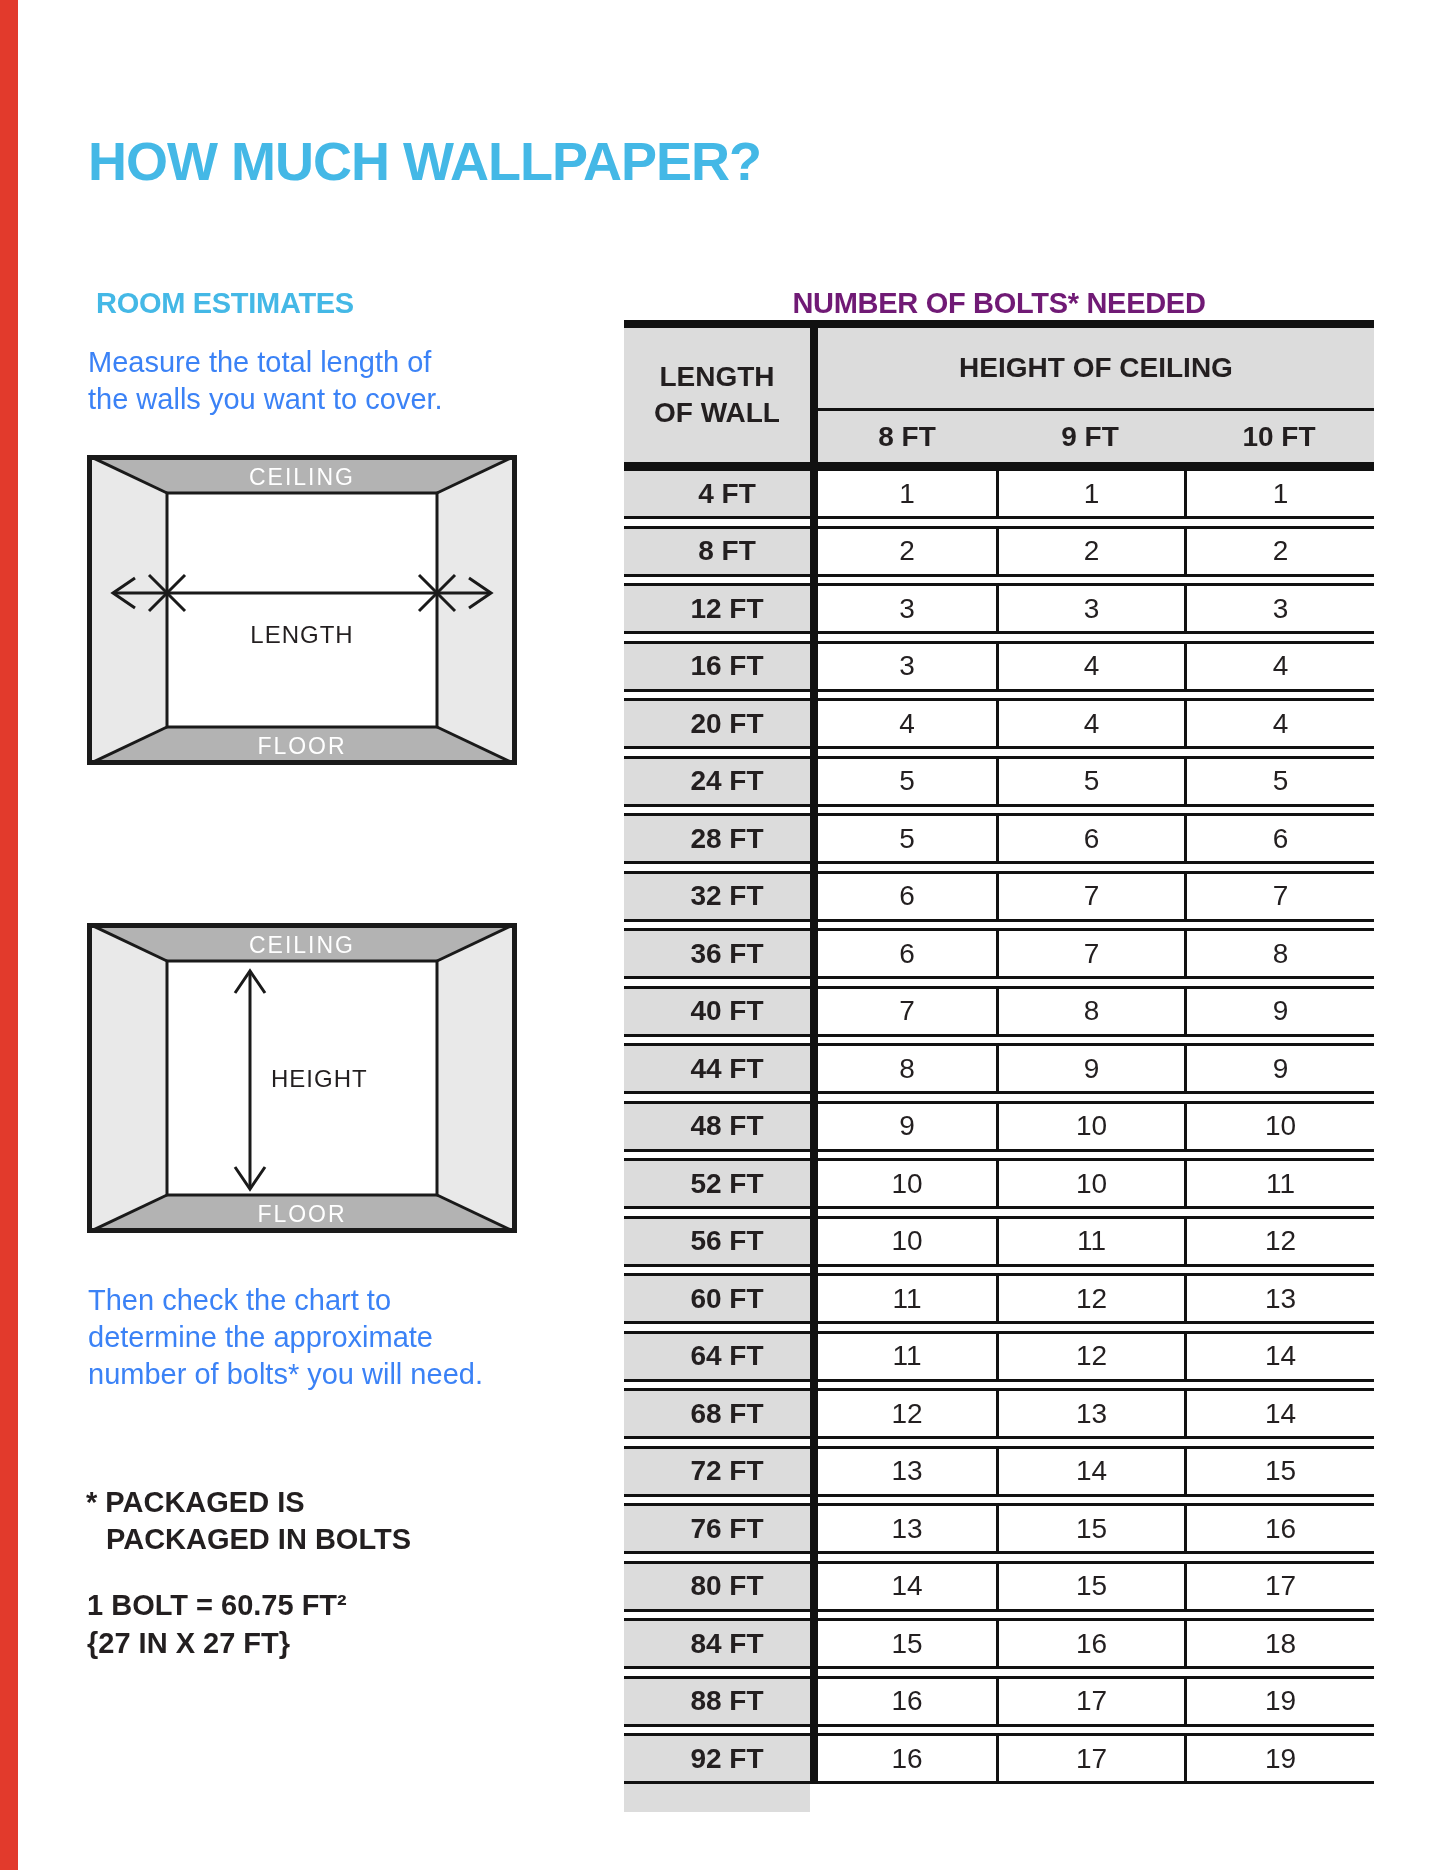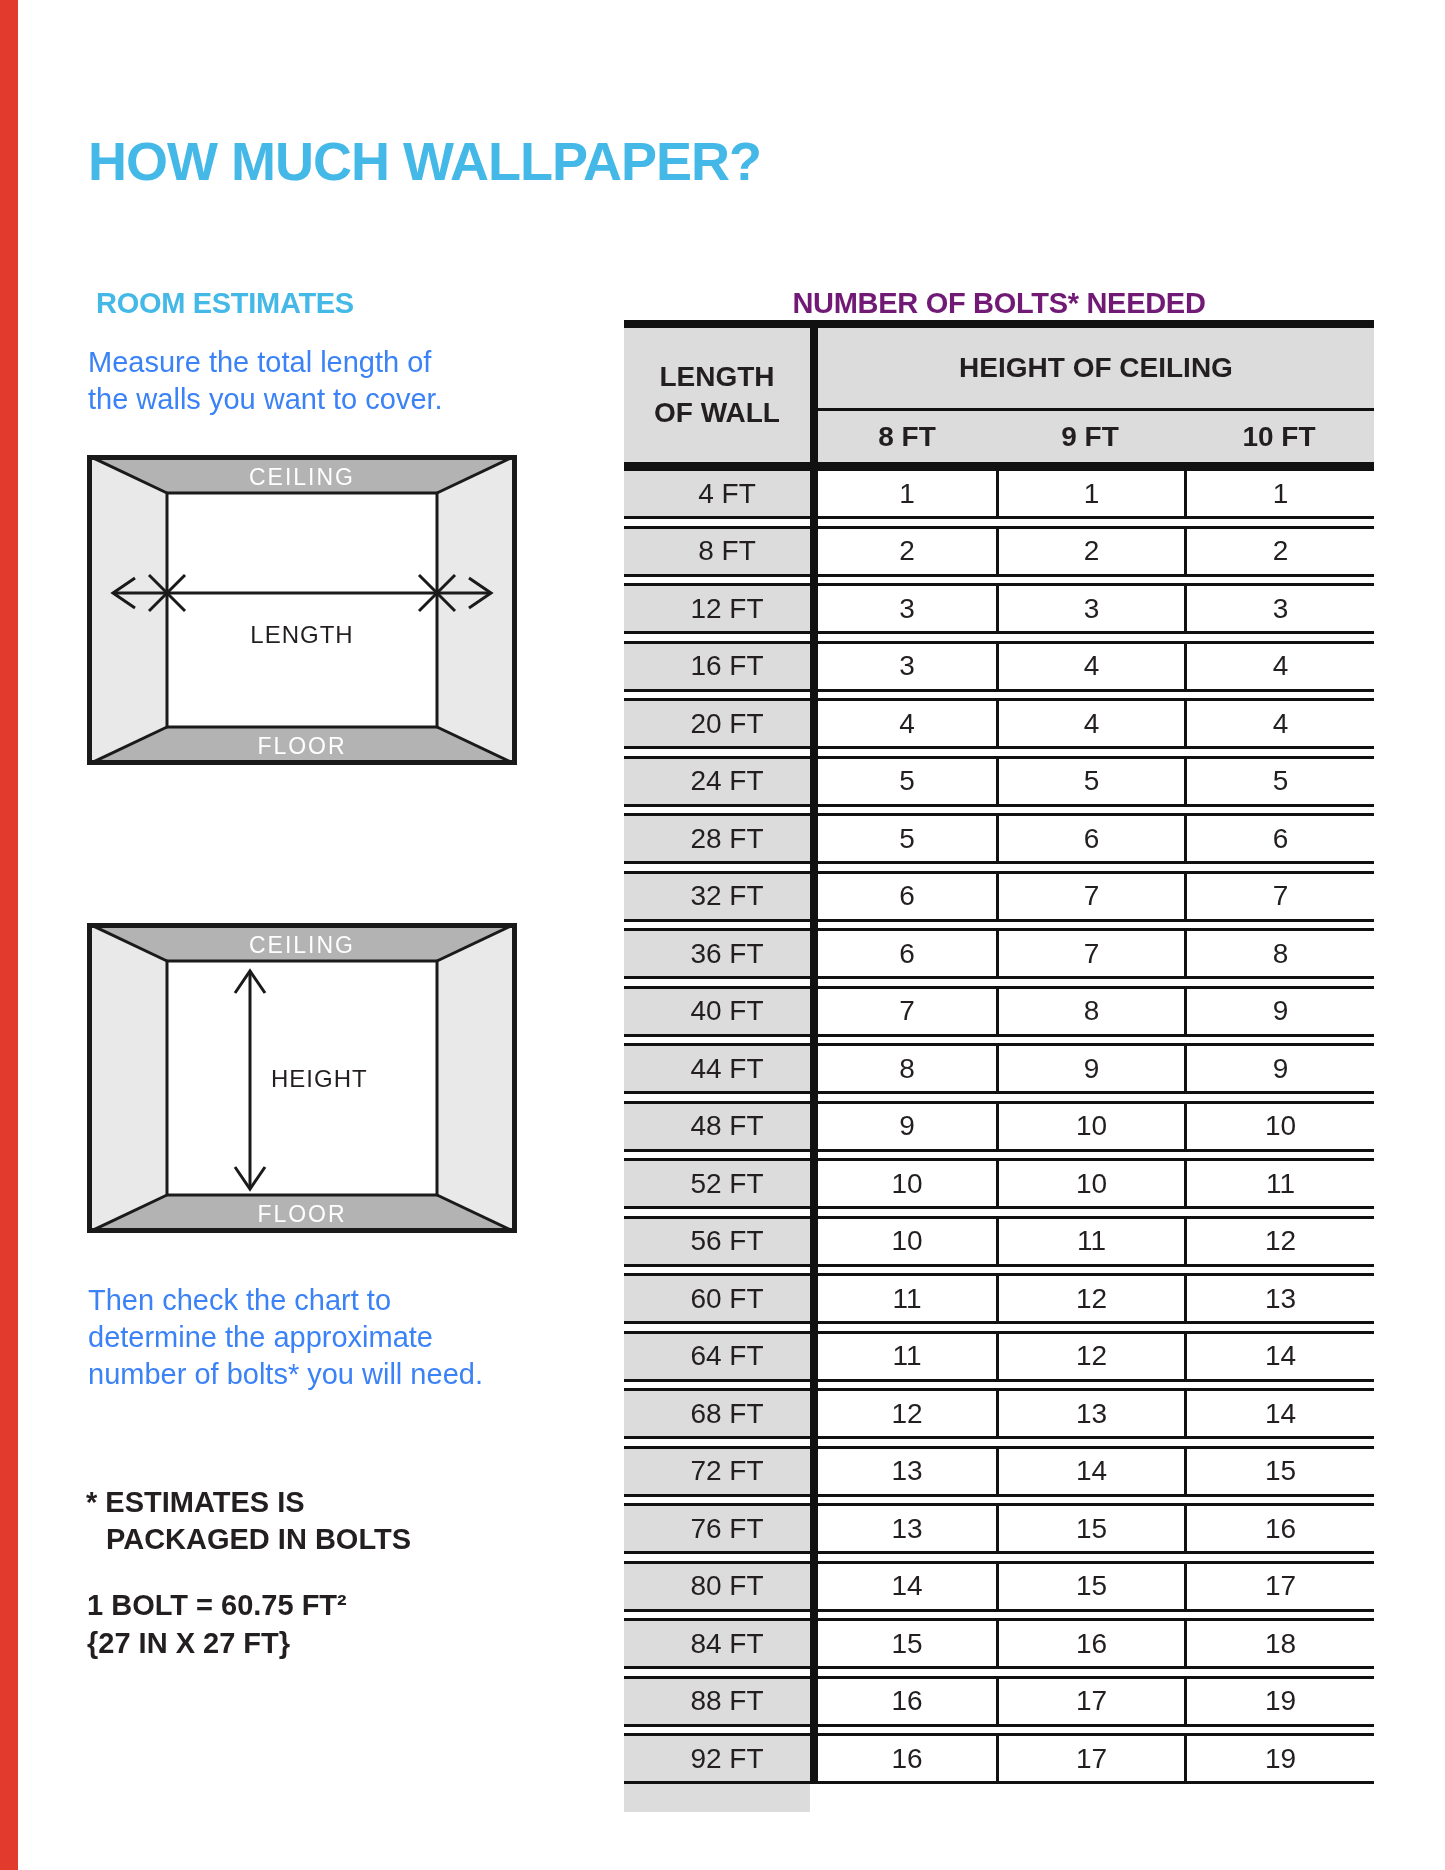--- a/index.html
+++ b/index.html
@@ -48,21 +48,21 @@
   .t-subcols div {
     display:flex; align-items:center; justify-content:center;
     font-size:28px; font-weight:bold;
   }
   .sc0 { width:178px; } .sc1 { width:188px; } .sc2 { width:190px; }
   .t-headborder { position:absolute; left:0; top:142px; width:750px; height:6px; background:#111; }
   .t-rows { position:absolute; left:0; top:148px; width:750px; }
   .t-row { display:flex; height:51px; margin-bottom:6.5px; }
   .t-lbl {
     width:186px; background:#dcdcdc; border-top:3px solid #111; border-bottom:3px solid #111;
-    display:flex; align-items:center; justify-content:center; font-size:28px; font-weight:normal;padding-left:20px;
+    display:flex; align-items:center; justify-content:center; font-size:28px; font-weight:bold;padding-left:20px;
   }
   .t-sp { width:8px; }
   .t-c {
     border-top:3px solid #111; border-bottom:3px solid #111; background:#fff;
     display:flex; align-items:center; justify-content:center; font-size:28px;
   }
   .c0 { width:178px; } .c1 { width:188px; border-left:3px solid #111; } .c2 { width:190px; border-left:3px solid #111; }
   .t-thickdiv { position:absolute; left:186px; top:8px; width:8px; height:1456px; background:#111; }
   .t-graytail { position:absolute; left:0; top:1464px; width:186px; height:28px; background:#dcdcdc; }
 </style>
@@ -136,21 +136,21 @@
     </svg>
   </div>
 
   <div class="para para3">
     <div>Then check the chart to</div>
     <div>determine the approximate</div>
     <div>number of bolts* you will need.</div>
   </div>
 
   <div class="footnote">
-    <div>* ESTIMATES IS</div>
+    <div>* PACKAGED IS</div>
     <div class="fn2">PACKAGED IN BOLTS</div>
   </div>
 
   <div class="boltinfo">
     <div>1 BOLT = 60.75 FT²</div>
     <div>{27 IN X 27 FT}</div>
   </div>
 
   <div class="tablewrap">
     <div class="t-topborder"></div>

